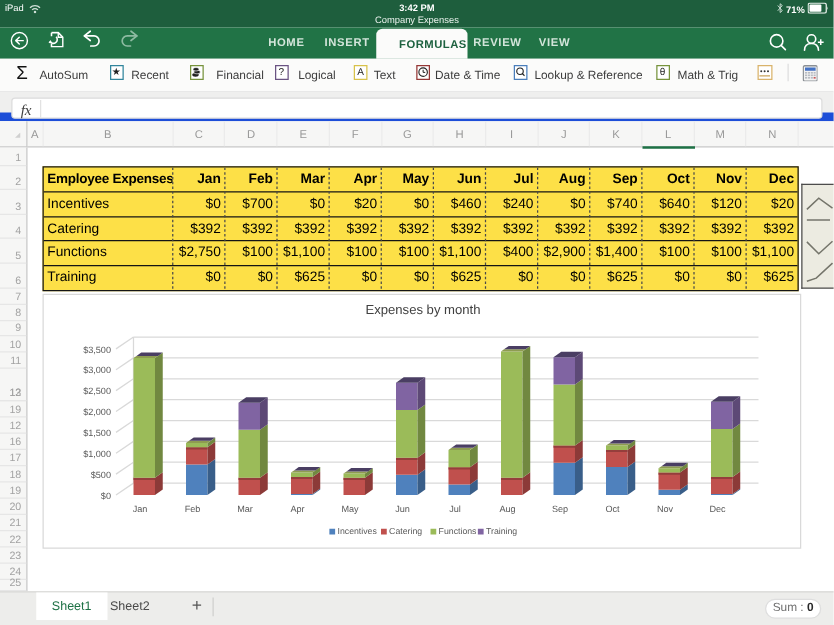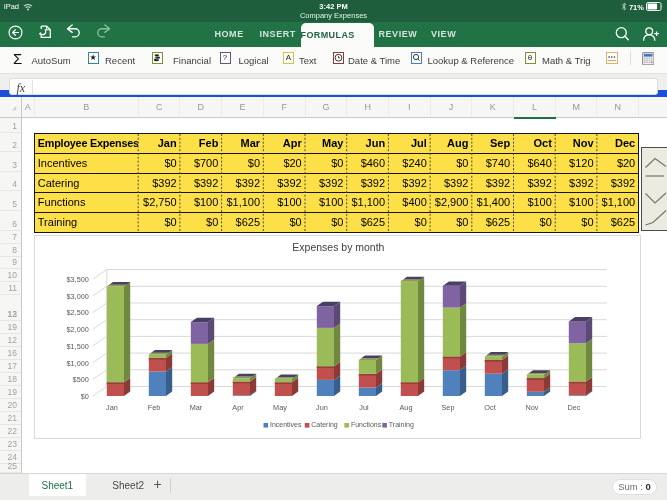--- a/index.html
+++ b/index.html
@@ -10,21 +10,21 @@
 #status { left:0; top:0; width:667px; height:21.5px; background:#1e5e3d; color:#fff; }
 #status .t1 { position:absolute; top:1.5px; width:100%; text-align:center; font-size:7.5px; font-weight:bold; }
 #status .t2 { position:absolute; top:11px; width:100%; text-align:center; font-size:7.5px; color:#e9f1ec; }
 #status .ipad { position:absolute; left:4px; top:2px; font-size:7.5px; }
 #status .right { position:absolute; right:3px; top:1.5px; font-size:7.5px; font-weight:bold; }
 
 
 #titlebar { left:0; top:21.5px; width:667px; height:25.5px; background:#217346; }
 .tabtxt { position:absolute; top:7.2px; color:#d3e5da; font-size:9px; letter-spacing:0.55px; font-weight:bold; }
 #ftab { position:absolute; left:300.5px; top:1.3px; width:73px; height:24.2px; background:#fbfbfa;
-  border-radius:5px 5px 0 0; text-align:left; line-height:24px; color:#1e6240;
+  border-radius:5px 5px 0 0; text-align:right; line-height:24px; color:#1e6240;
   font-size:9px; font-weight:bold; letter-spacing:0.4px; }
 
 
 #ribbon { left:0; top:47px; width:667px; height:26.5px; background:#fbfbfa; border-bottom:1px solid #e2e2e2; }
 .ric { position:absolute; top:5px; width:11px; height:11.5px; background:#fff; border:1px solid #888;
   text-align:center; line-height:10px; font-size:8px; color:#222; }
 .rlb { position:absolute; top:7.5px; font-size:9.5px; color:#3c3c3c; }
 
 
 #fbar { left:0; top:73.5px; width:667px; height:23.5px; background:#efefee; border-bottom:7px solid #1d4ed8; }
@@ -59,21 +59,21 @@
 #chart { left:34.2px; top:234.5px; width:606.8px; height:204.5px; background:#fff; border:1px solid #d9d9d9; }
 
 
 #widget { left:641px; top:147px; width:26px; height:83.8px; background:#ecebe1;
   border:1.5px solid #4c4c4c; border-right:none; }
 
 
 #bottom { left:0; top:473.4px; width:667px; height:26.6px; background:#ededeb; border-top:1px solid #d7d7d5; }
 #sh1 { position:absolute; left:29px; top:0; width:56.7px; height:22px; background:#fff;
   text-align:center; line-height:23px; font-size:10px; color:#1e7145; }
-#sh2 { position:absolute; left:88px; top:0; width:56px; height:22px; text-align:right;
+#sh2 { position:absolute; left:88px; top:0; width:56px; height:22px; text-align:left;
   line-height:23px; font-size:10px; color:#4a4a4a; }
 #plus { position:absolute; left:146.5px; top:0; width:22px; height:22px; text-align:center;
   line-height:21px; font-size:14px; color:#555; font-weight:normal; }
 #tabsep { position:absolute; left:170px; top:4px; width:1px; height:15px; background:#d0d0ce; }
 #sumpill { position:absolute; left:612px; top:5px; width:45px; height:15.5px; background:#fff;
   border:1px solid #dedede; border-radius:8px; text-align:center; line-height:14.5px;
   font-size:9.5px; color:#6e6e6e; }
 #sumpill b { color:#2a2a2a; }
 </style></head>
 <body>

